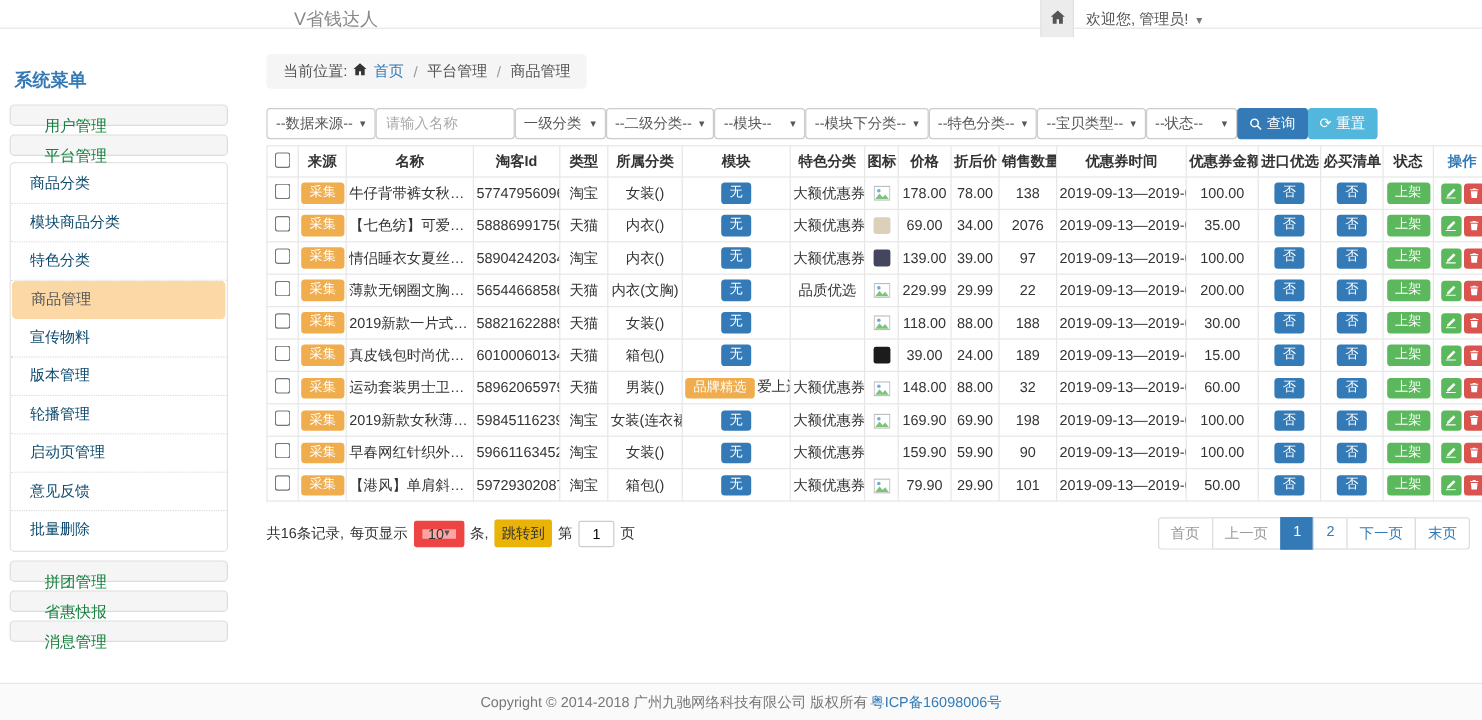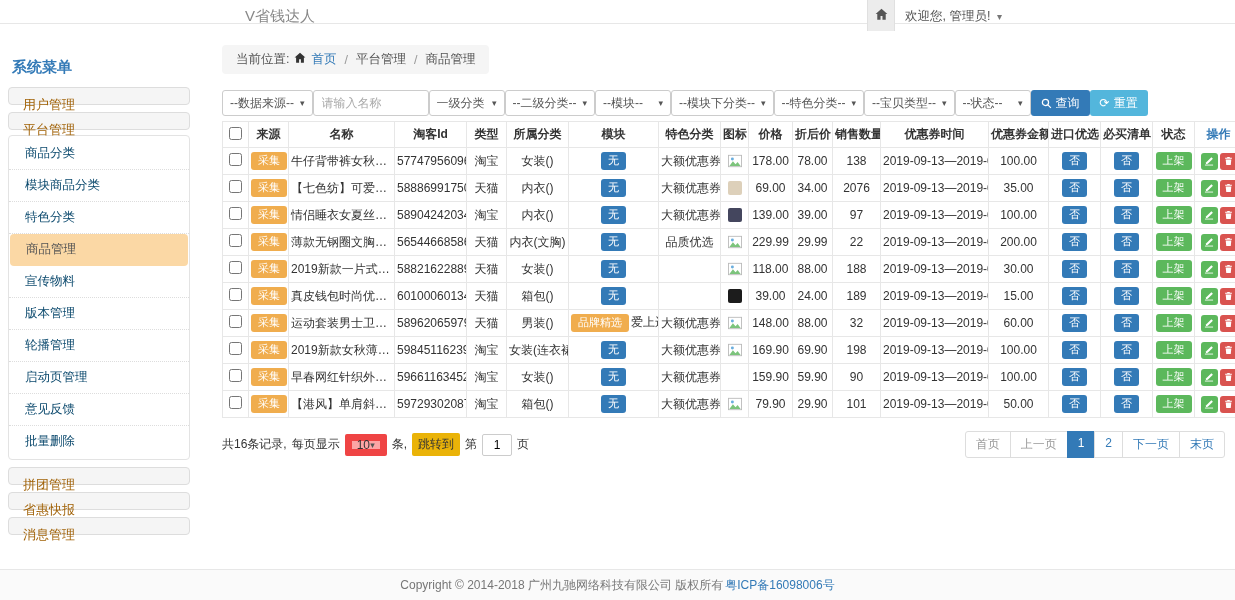--- a/index.html
+++ b/index.html
@@ -9,21 +9,21 @@
   
   .topbar { position:absolute; top:0; left:0; right:0; height:24px; background:#fff; border-bottom:1px solid #e7e7e7; }
   .topbar .brand { position:absolute; left:245px; top:7px; font-size:15px; color:#888; }
   .home-box { position:absolute; left:867px; top:0; width:28px; height:31px; background:#ececec; border-left:1px solid #e0e0e0; border-right:1px solid #e0e0e0; display:flex; align-items:center; justify-content:center; cursor:pointer; }
   .welcome { position:absolute; left:905px; top:8px; font-size:12.5px; color:#555; cursor:pointer; }
   .welcome .caret { color:#777; font-size:10px; margin-left:3px; }
 
   
   .sidebar { position:absolute; left:8px; top:52px; width:182px; }
   .side-title { color:#337ab7; font-size:15px; font-weight:bold; padding:6px 4px 10px 4px; }
-  .side-group { background:#f5f5f5; border:1px solid #ddd; border-radius:4px; padding:8px 14px; margin-bottom:7px; font-size:13px; color:#a16207; cursor:pointer; height:14px; }
+  .side-group { background:#f5f5f5; border:1px solid #ddd; border-radius:4px; padding:8px 28px; margin-bottom:7px; font-size:13px; color:#15803d; cursor:pointer; height:14px; }
   .side-sub { border:1px solid #e3e3e3; border-radius:4px; background:#fff; margin:-2px 0 7px 0; padding:2px 0; }
   .side-link { color:#0c4a6e; font-size:12.5px; padding:7px 16px; border-bottom:1px dotted #ddd; cursor:pointer; }
   .side-link:last-child { border-bottom:none; }
   .side-link.active { background:#fbd8a5; border-radius:4px; color:#555; margin:0 1px; border-bottom-color:transparent; }
 
   
   .main { position:absolute; left:222px; top:45px; width:1003px; }
 
   .breadcrumb { display:inline-flex; align-items:center; gap:5px; background:#f5f5f5; border-radius:4px; padding:6px 14px; font-size:12.5px; color:#555; }
   .breadcrumb .link { color:#337ab7; cursor:pointer; }

